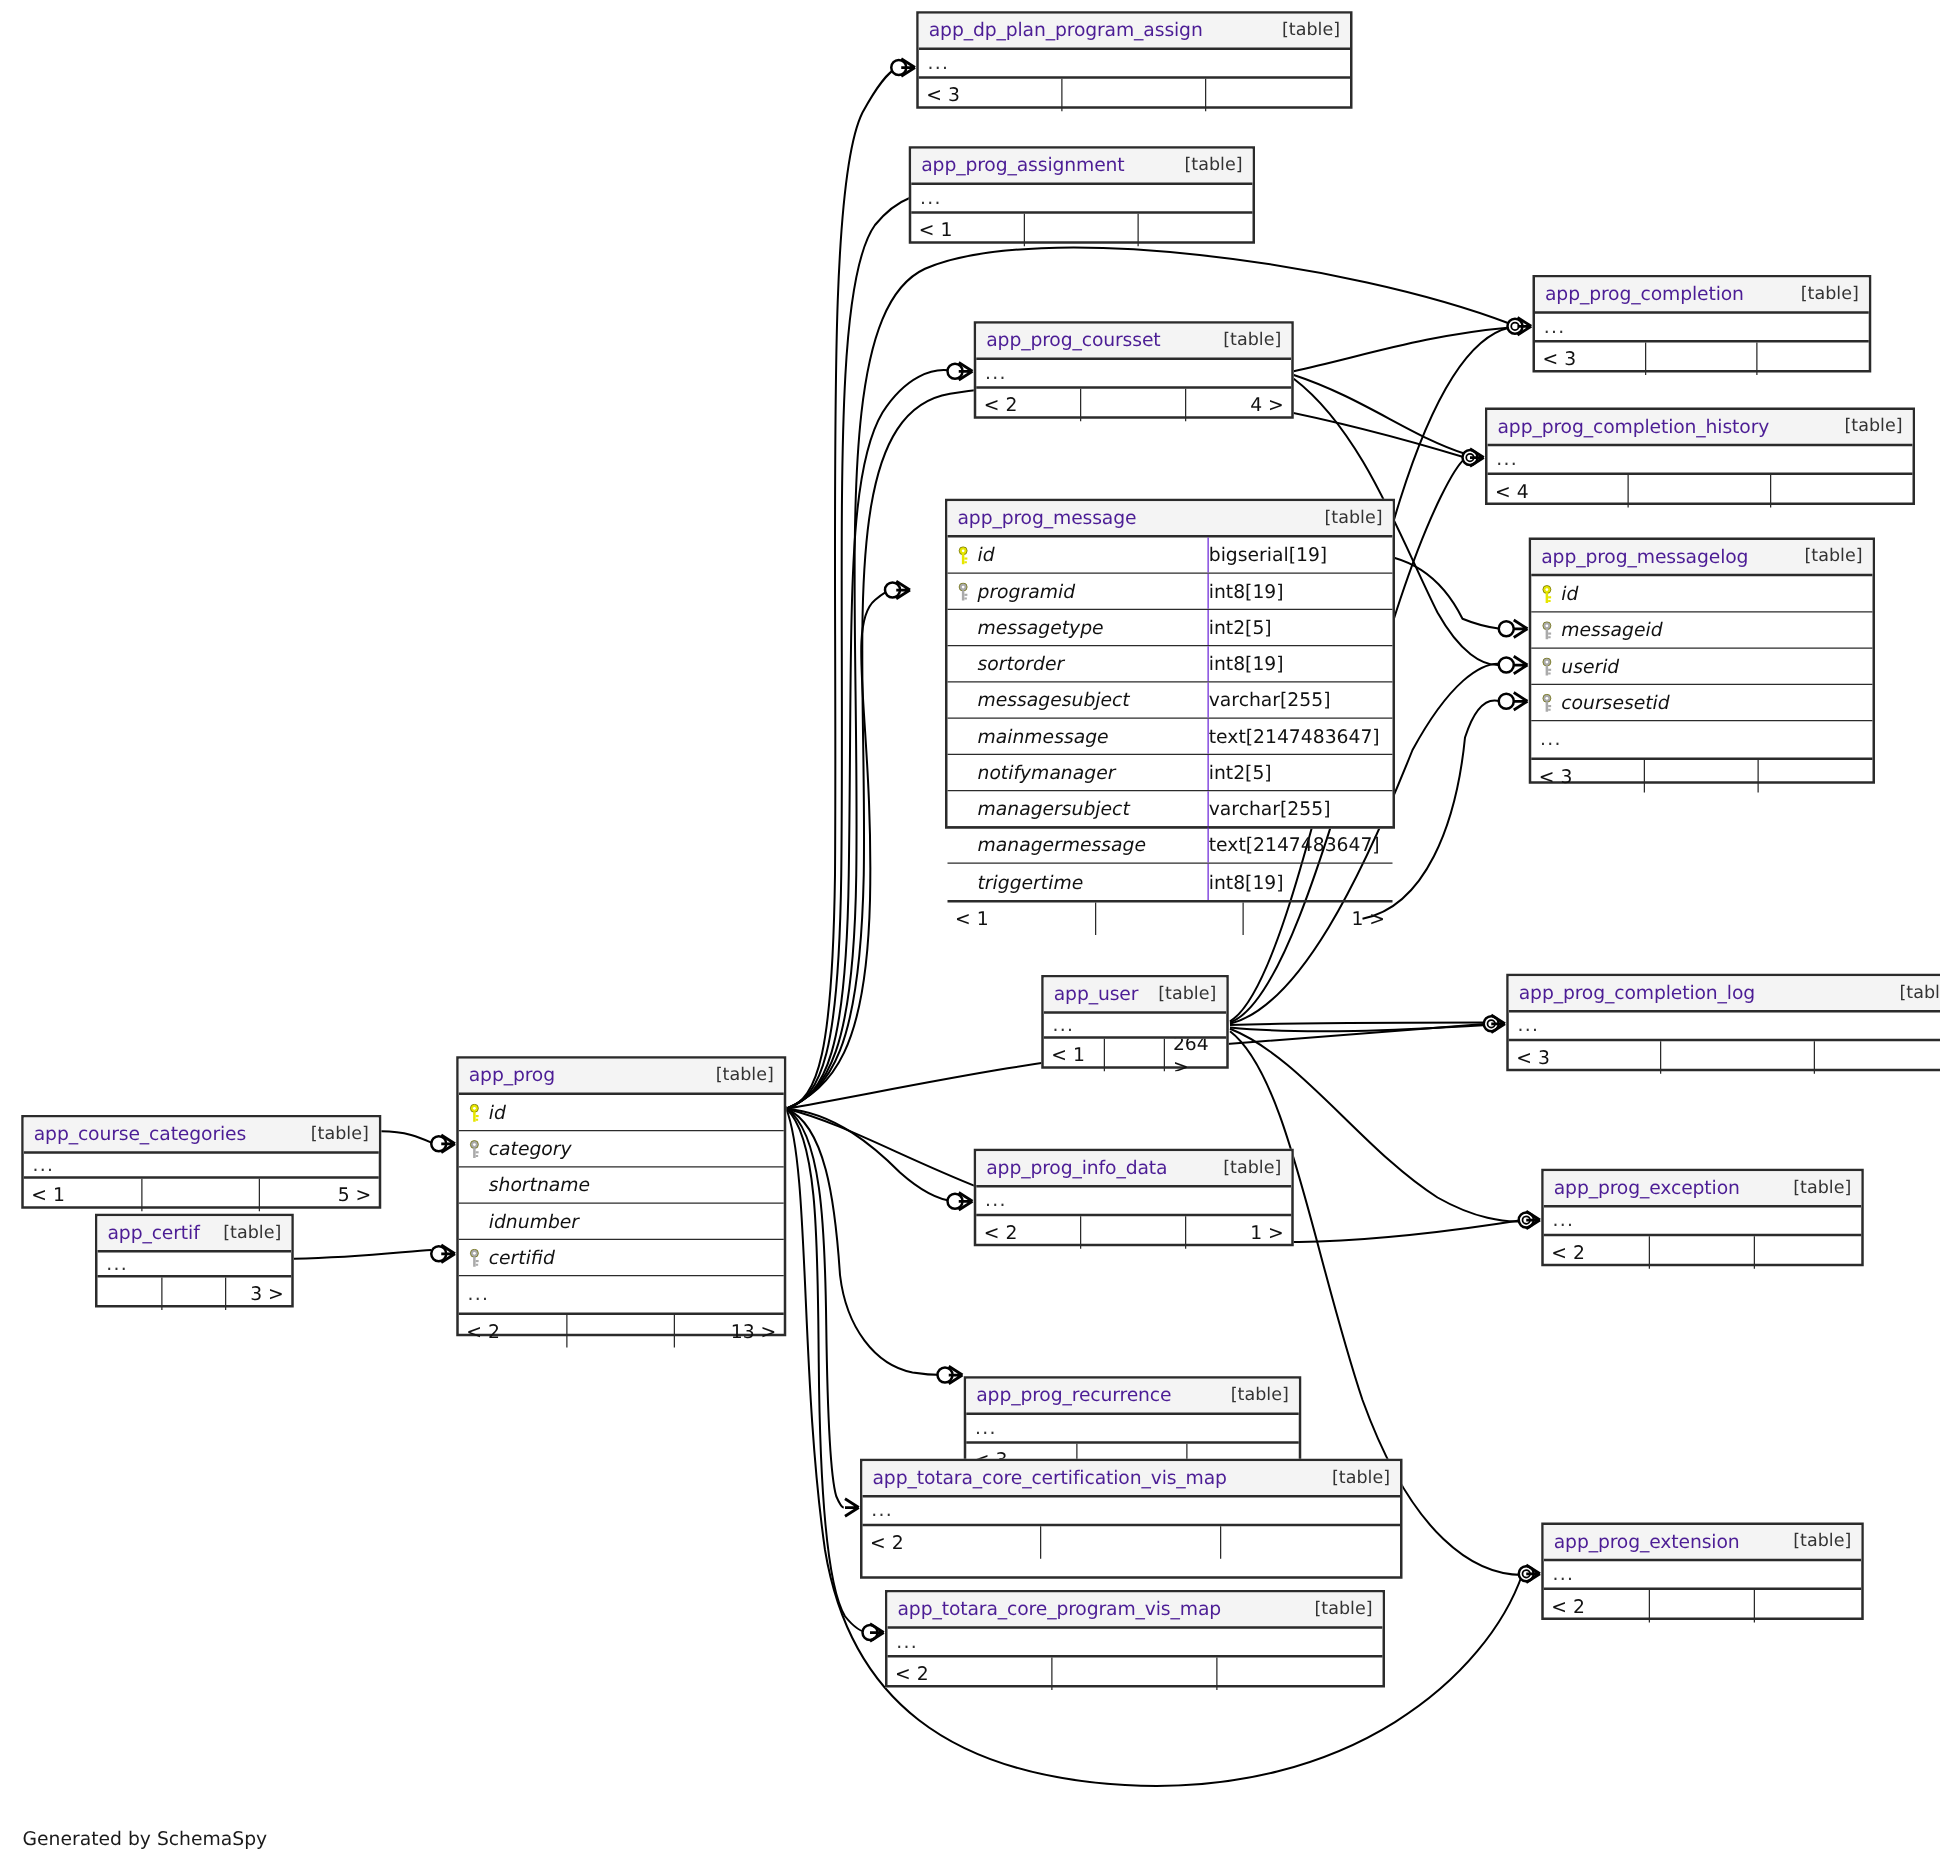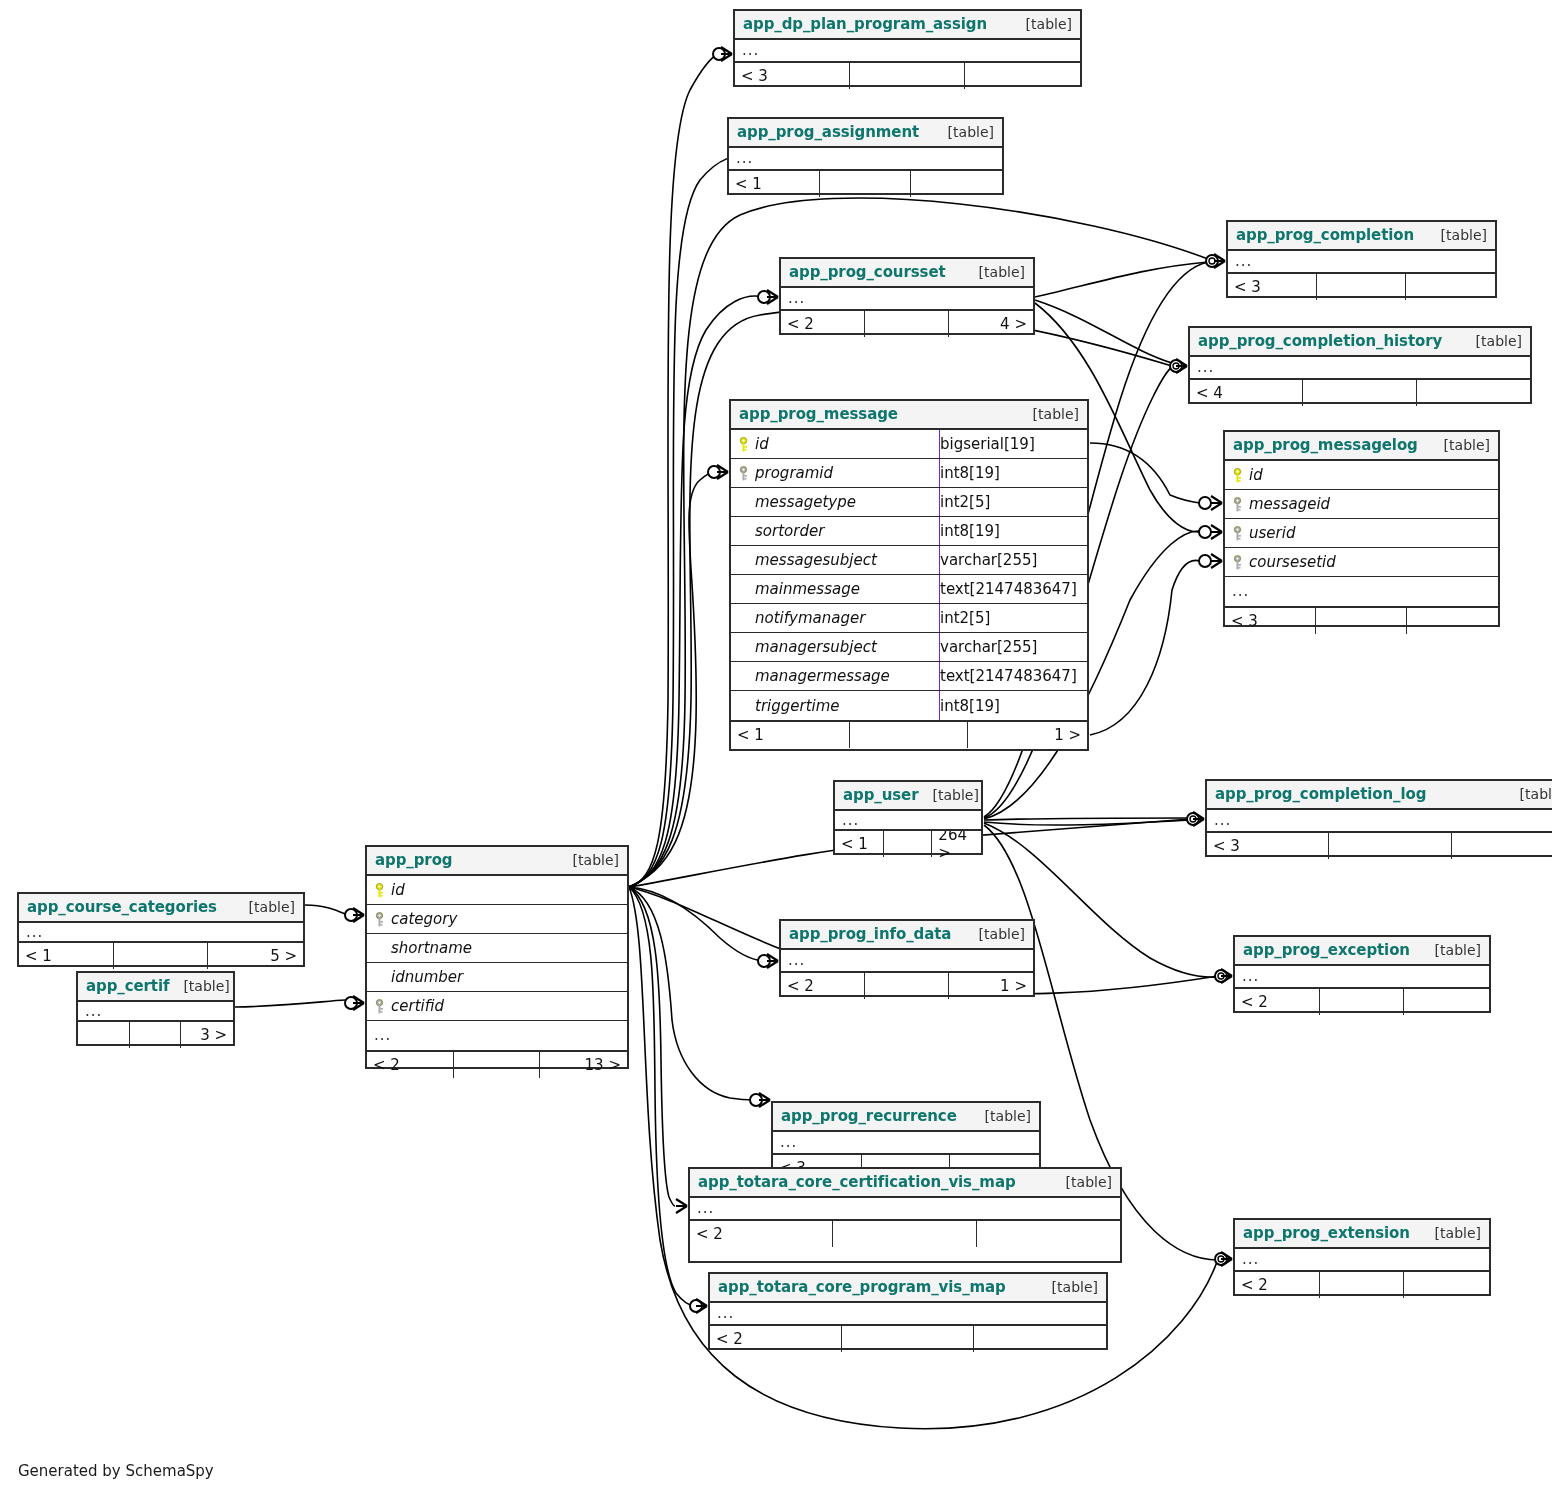--- a/index.html
+++ b/index.html
@@ -35,24 +35,24 @@
     align-items:center;
     justify-content:space-between;
     background:#f4f4f4;
     border-bottom:2px solid #2b2b2b;
     padding:3px 8px 4px 8px;
     box-sizing:border-box;
     height:29px;
     white-space:nowrap;
   }
   .hdr .tname{
-    font-weight:bold;
+    font-weight:normal;
     font-size:15px;
     letter-spacing:-0.1px;
-    color:#0f766e;
+    color:#4c1d95;
   }
   .hdr .ttag{
     font-size:14px;
     color:#333;
     padding-left:14px;
   }
   .row{
     display:flex;
     align-items:center;
     height:29px;
@@ -317,21 +317,21 @@
         <div class="row" style="height: 21px;">
           <span class="ellipsis">...</span>
         </div>
       </div>
       <div class="foot">
         <div class="fc">&lt; 4</div>
         <div class="fc mid"></div>
         <div class="fc"></div>
       </div>
     </div>
-    <div class="tbl" style="left: 729px; top: 399px; width: 360px; height: 352px;">
+    <div class="tbl" style="left: 756px; top: 399px; width: 360px; height: 264px;">
       <div class="hdr">
         <span class="tname">app_prog_message</span>
         <span class="ttag">[table]</span>
       </div>
       <div>
         <div class="row">
           <span class="cname">
             <span class="key">
               <svg width="11" height="15" viewBox="0 0 11 15" xmlns="http://www.w3.org/2000/svg">
                 <circle cx="5.5" cy="3.6" r="3.2" fill="#e6e600" stroke="#6b6b00" stroke-width="0.6"></circle>

